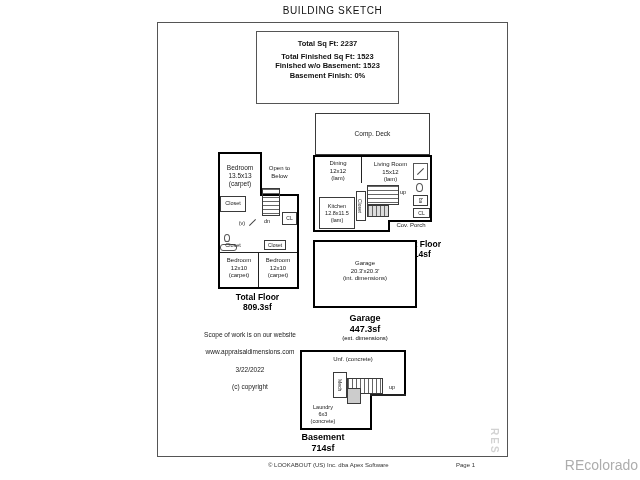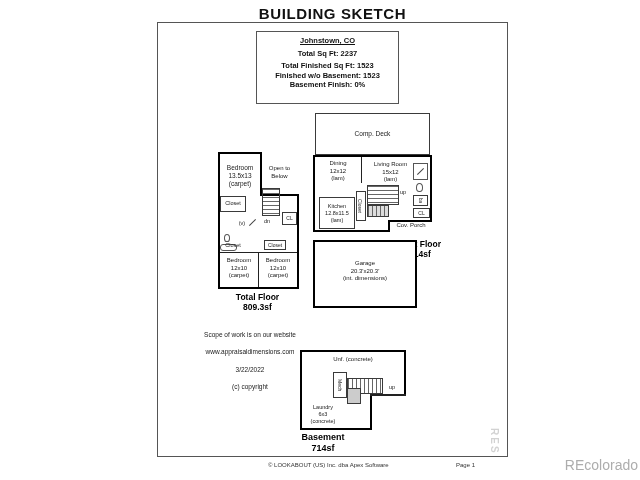--- a/index.html
+++ b/index.html
@@ -19,26 +19,25 @@
   .vtext{writing-mode:vertical-rl;text-align:center;}
   .fixture{position:absolute;box-sizing:border-box;border:1px solid #555;background:#fff;}
   .round{border-radius:50% 50% 45% 45%;}
   .door{position:absolute;width:9px;height:1px;background:#444;transform:rotate(-45deg);}
 </style>
 </head>
 <body>
 
 <div id="canvas">
 
-  <div class="abs" style="left:157px;top:5px;width:351px;text-align:center;font-size:15px;font-weight:bold;letter-spacing:.6px;">BUILDING SKETCH</div>
+  <div class="abs" style="left:157px;top:5px;width:351px;text-align:center;font-size:10px;font-weight:normal;letter-spacing:.6px;">BUILDING SKETCH</div>
 
   <div class="abs" style="left:157px;top:22px;width:351px;height:435px;border:1px solid #555;background:#fff;"></div>
 
   <div class="abs" style="left:256px;top:31px;width:143px;height:73px;border:1px solid #555;text-align:center;font-weight:bold;font-size:7.5px;line-height:9.5px;padding-top:4px;">
-    <div style="text-decoration:underline;">Johnstown, CO</div>
     <div style="margin-top:3px;">Total Sq Ft: 2237</div>
     <div style="margin-top:3px;">Total Finished Sq Ft: 1523</div>
     <div>Finished w/o Basement: 1523</div>
     <div>Basement Finish: 0%</div>
   </div>
 
   <div class="abs" style="left:218px;top:152px;width:81px;height:137px;">
     <div class="room" style="left:0;top:0;width:81px;height:137px;"></div>
     <div class="room" style="left:42px;top:0;width:39px;height:44px;border-top:none;border-right:none;"></div>
     <div class="lbl" style="left:45px;top:13px;width:33px;font-size:6px;">Open to
@@ -105,20 +104,25 @@
   </div>
   <div class="cap" style="left:390px;top:239px;width:60px;">
     <div>First Floor</div>
     <div>714sf</div>
   </div>
 
   <div class="room" style="left:313px;top:240px;width:104px;height:68px;"></div>
   <div class="lbl" style="left:313px;top:260px;width:104px;font-size:6px;">Garage
 20.3'x20.3'
 (int. dimensions)</div>
+  <div class="cap cap2" style="left:330px;top:313px;width:70px;">
+    <div>Garage</div>
+    <div>447.3sf</div>
+    <div style="font-weight:normal;font-size:6px;">(ext. dimensions)</div>
+  </div>
 
   <div class="lbl" style="left:186px;top:322px;width:128px;font-size:6.5px;line-height:1.35;">
     <div>Scope of work is on our website</div>
     <div>www.appraisaldimensions.com</div>
     <div>3/22/2022</div>
     <div>(c) copyright</div>
   </div>
 
   <div class="abs" style="left:300px;top:350px;width:106px;height:80px;">
     <div class="room" style="left:0;top:0;width:106px;height:46px;border-bottom:none;"></div>

